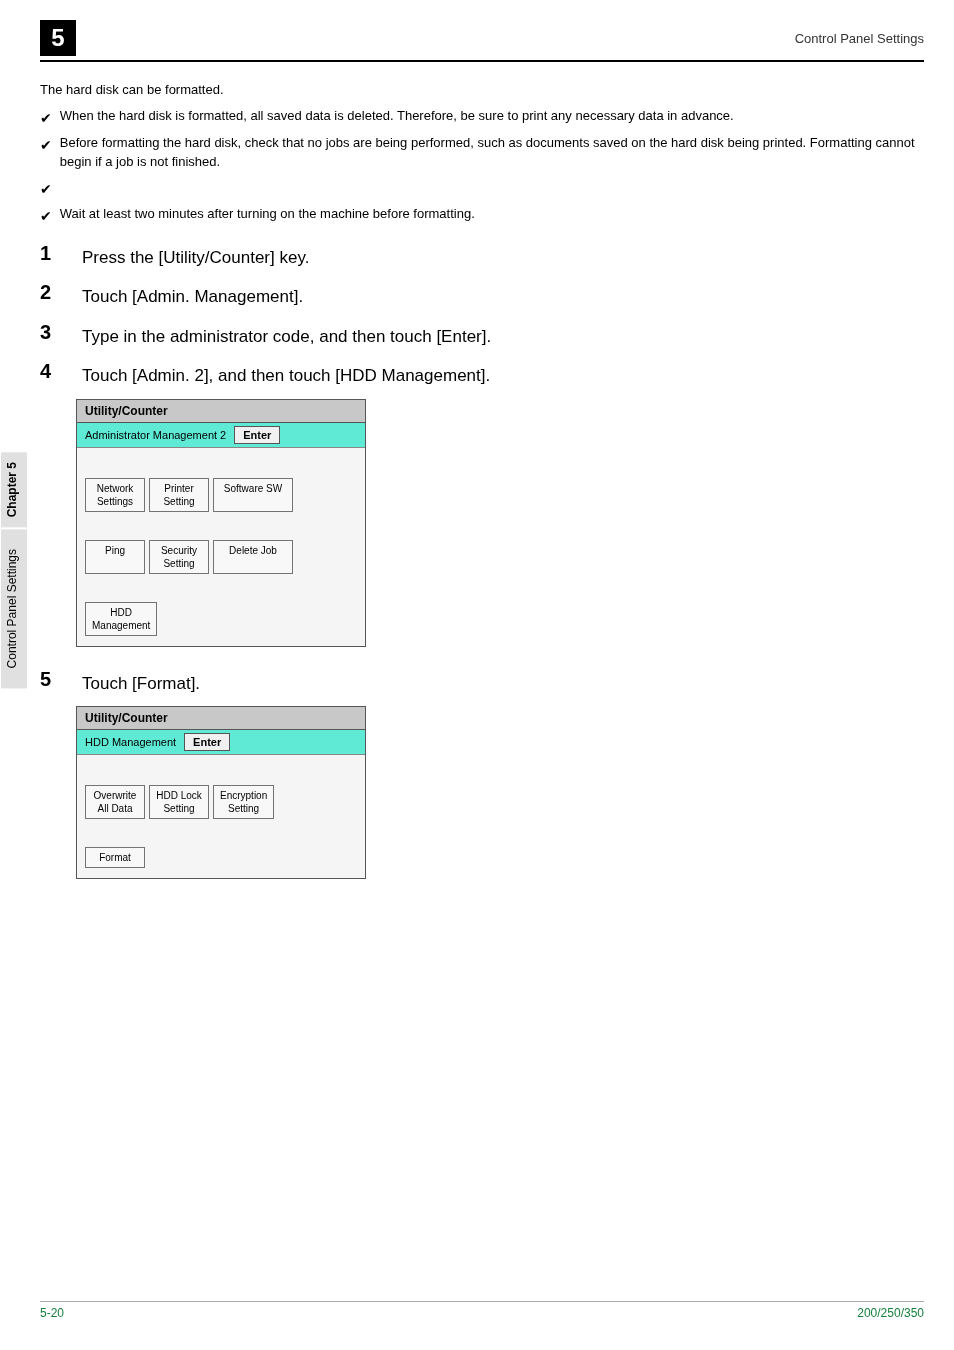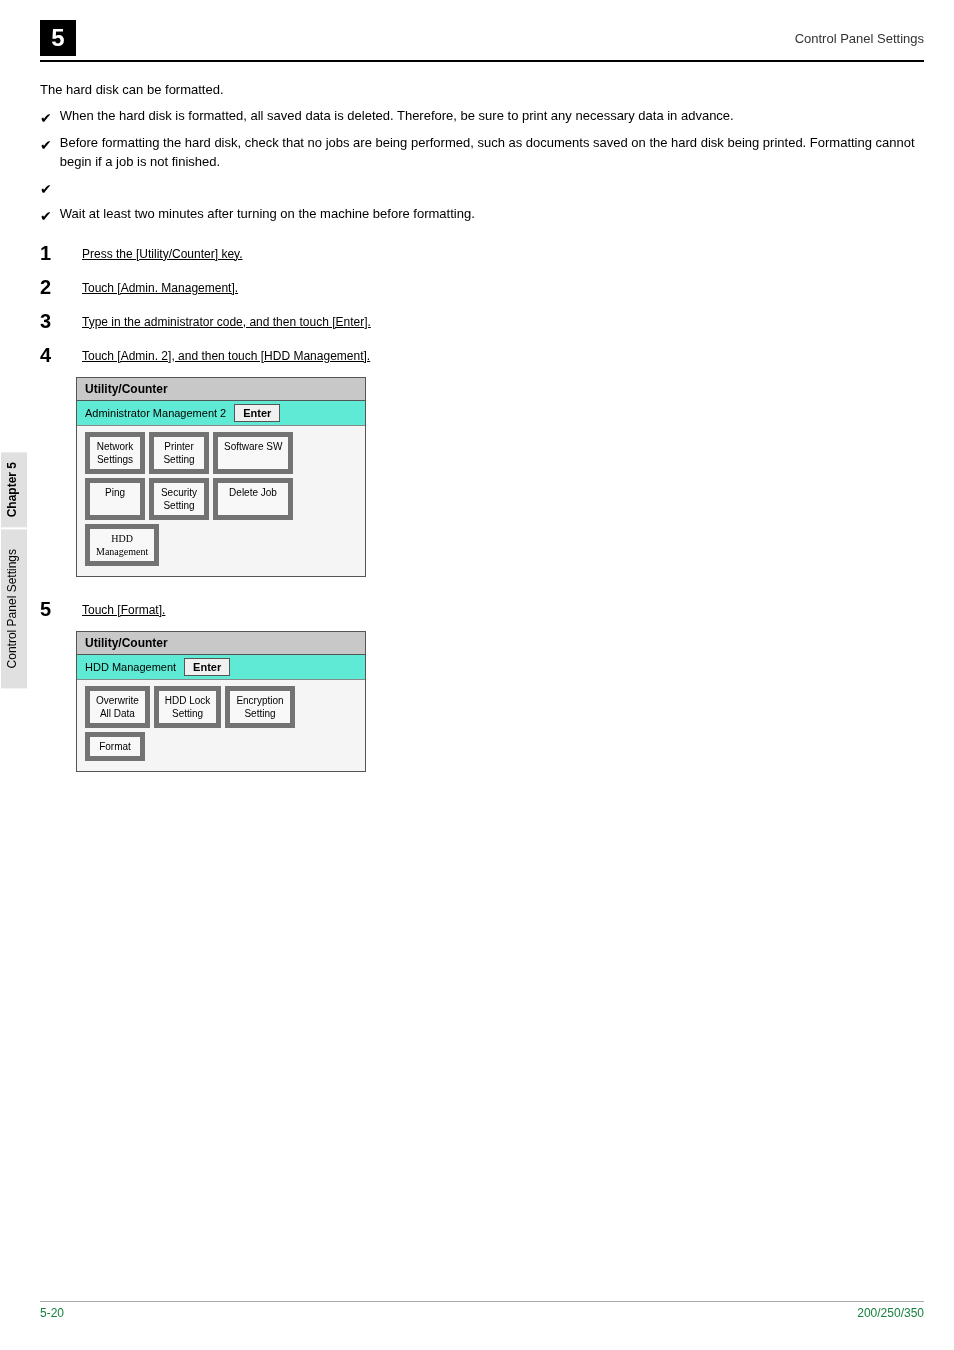--- a/index.html
+++ b/index.html
@@ -120,24 +120,23 @@
       margin-bottom: 10px;
     }
     .step-number {
       font-size: 20px;
       font-weight: bold;
       min-width: 36px;
       margin-right: 6px;
       line-height: 1.2;
     }
     .step-text {
-      font-size: 12px;
+      font-size: 17px;
       line-height: 1.5;
       padding-top: 4px;
-      text-decoration: underline;
     }
 
     
     .ui-panel {
       border: 1px solid #555;
       width: 290px;
       margin: 10px 0 20px 36px;
       font-size: 11px;
     }
     .ui-panel-header {
@@ -168,27 +167,28 @@
       background: #f5f5f5;
       min-height: 80px;
     }
     .ui-btn-row {
       display: flex;
       gap: 4px;
       margin-bottom: 4px;
       flex-wrap: wrap;
     }
     .ui-btn {
-      border: 5px solid #737373;
+      border: 1px solid #737373;
       padding: 3px 6px;
       background: #f8f8f8;
       font-size: 10px;
       line-height: 1.3;
       min-width: 60px;
       text-align: center;
+      margin-top: 24px;
     }
     .ui-btn-wide {
       min-width: 80px;
     }
 
     
     .warning-banner {
       background: #000;
       color: #fff;
       font-size: 11px;
@@ -283,21 +283,21 @@
 Setting</div>
           <div class="ui-btn ui-btn-wide" style="white-space:pre-line;">Software SW</div>
         </div>
         <div class="ui-btn-row">
           <div class="ui-btn" style="white-space:pre-line;">Ping</div>
           <div class="ui-btn" style="white-space:pre-line;">Security
 Setting</div>
           <div class="ui-btn ui-btn-wide" style="white-space:pre-line;">Delete Job</div>
         </div>
         <div class="ui-btn-row">
-          <div class="ui-btn" style="white-space:pre-line;font-family:Liberation Serif, serif;">HDD
+          <div class="ui-btn" style="white-space:pre-line;">HDD
 Management</div>
         </div>
       </div>
     </div>
 
     <div class="step">
       <div class="step-number">5</div>
       <div class="step-text">Touch [Format].</div>
     </div>
 

